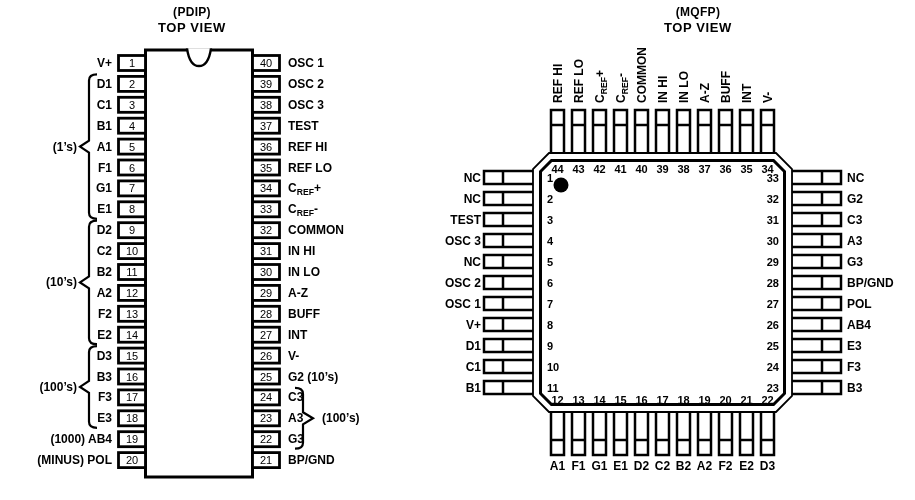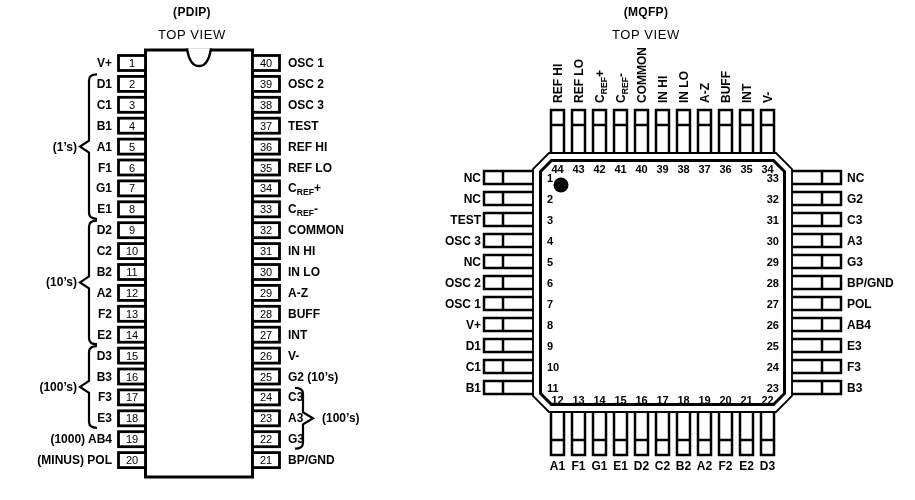--- a/index.html
+++ b/index.html
@@ -1,20 +1,20 @@
 <!DOCTYPE html>
 <html><head>
 <meta charset="utf-8">
 <style>
   html,body{margin:0;padding:0;}
   body{width:915px;height:500px;background:#ffffff;position:relative;overflow:hidden;
        font-family:"Liberation Sans",sans-serif;}
   .pkg-title{position:absolute;text-align:center;color:#000;}
   .pkg-title .t1{font-size:12px;font-weight:bold;letter-spacing:.3px;}
-  .pkg-title .t2{font-size:13px;font-weight:400;letter-spacing:.6px;margin-top:8px;}
+  .pkg-title .t2{font-size:13px;font-weight:700;letter-spacing:.6px;margin-top:1px;}
   #diagram{position:absolute;left:0;top:0;}
   #diagram text{fill:#000;font-family:"Liberation Sans",sans-serif;}
 </style>
 </head>
 <body>
 
 <svg id="diagram" width="915" height="500" viewBox="0 0 915 500">
     <rect x="145.5" y="50" width="107" height="427" fill="#ffffff" stroke="#000000" stroke-width="3"></rect>
     <path d="M 187 48.3 C 189 62 193.5 66 199 66 C 204.5 66 209 62 211 48.3" fill="#ffffff" stroke="#000000" stroke-width="2.4"></path>
     <rect x="118.5" y="55.5" width="27" height="15" fill="#ffffff" stroke="#000000" stroke-width="2.8"></rect>
@@ -324,16 +324,16 @@
     <text x="746.5" y="470" text-anchor="middle" font-size="12" font-weight="bold"><tspan>E2</tspan></text>
     <text x="767.5" y="404" text-anchor="middle" font-size="11" font-weight="bold"><tspan>22</tspan></text>
     <text x="767.5" y="470" text-anchor="middle" font-size="12" font-weight="bold"><tspan>D3</tspan></text>
   </svg>
 
 <div class="pkg-title" style="left:112px;top:5px;width:160px">
   <div class="t1">(PDIP)</div>
   <div class="t2">TOP VIEW</div>
 </div>
 
-<div class="pkg-title" style="left:566px;top:5px;width:160px">
+<div class="pkg-title" style="left:618px;top:5px;width:160px">
   <div class="t1">(MQFP)</div>
   <div class="t2">TOP VIEW</div>
 </div>
 
 </body></html>

